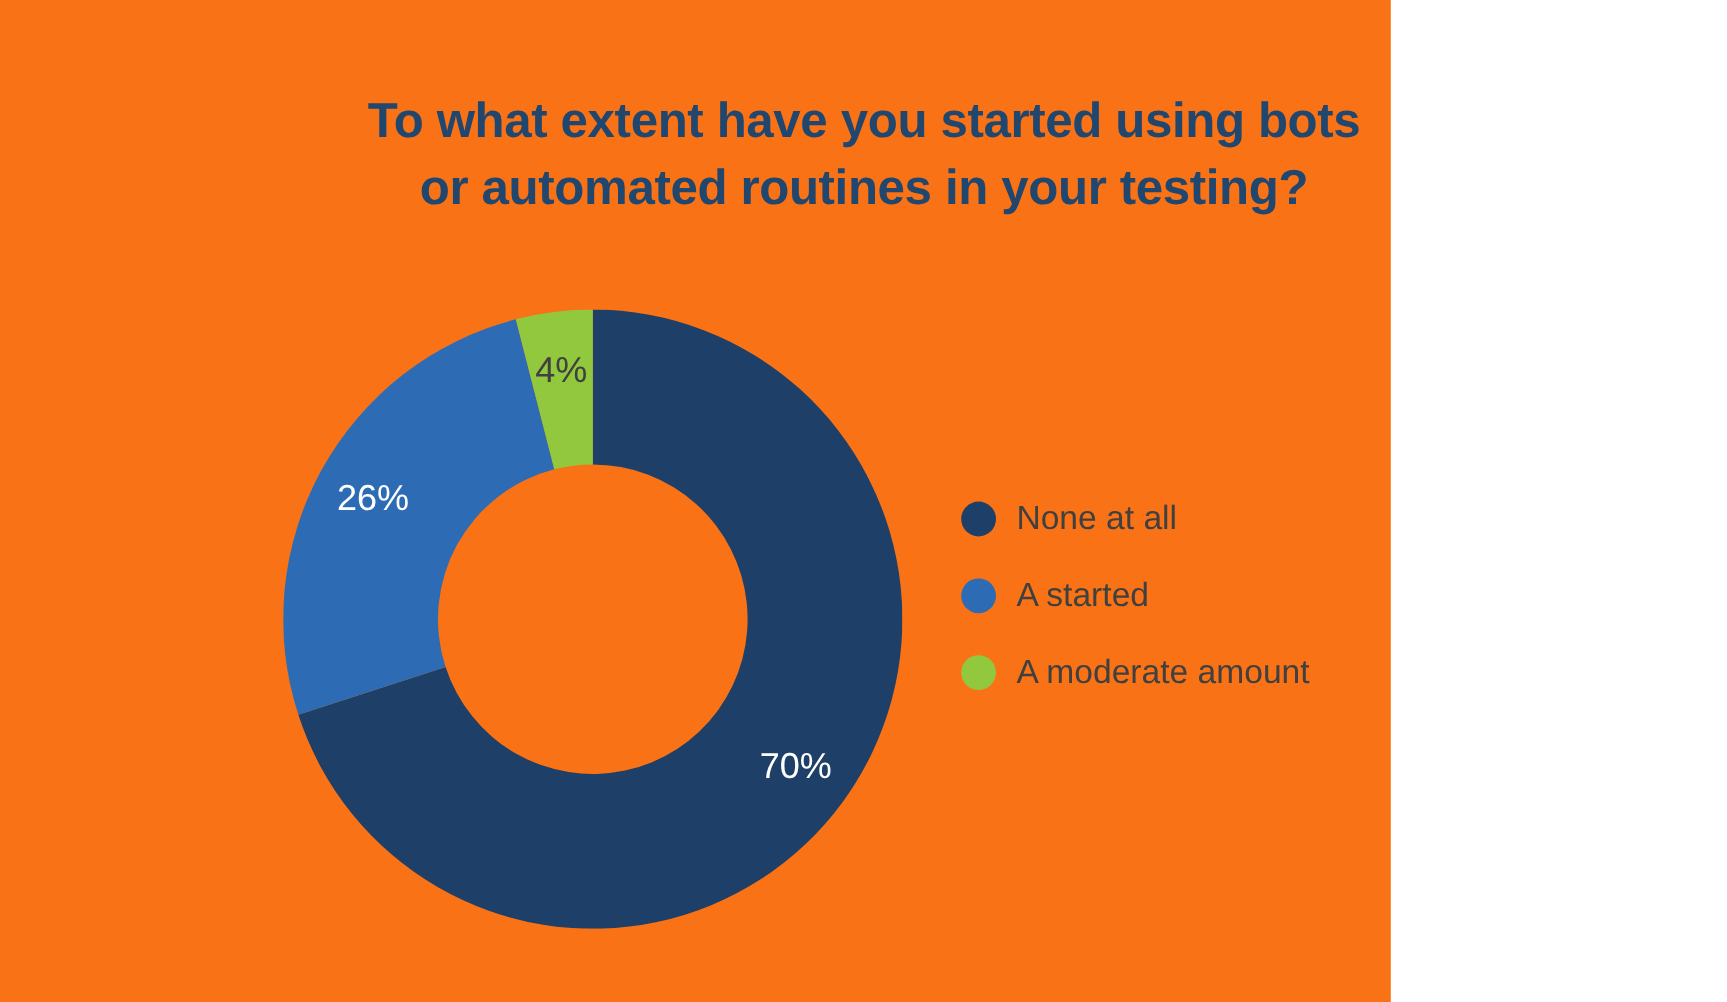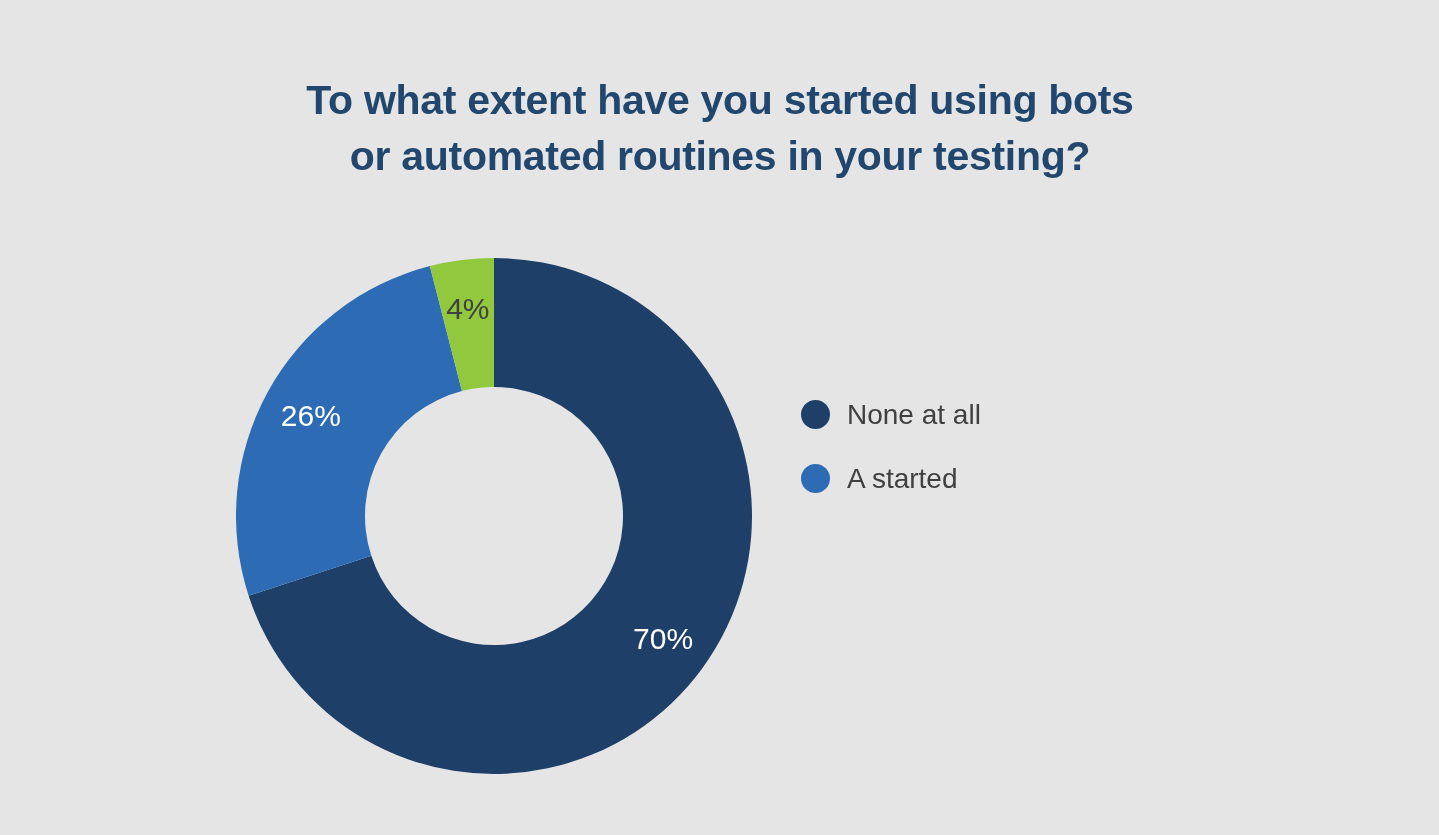--- a/index.html
+++ b/index.html
@@ -12,23 +12,23 @@
     background: #ffffff;
     font-family: "Liberation Sans", sans-serif;
     overflow: hidden;
     position: relative;
   }
 
   #slide {
     position: absolute;
     left: 0;
     top: 0;
-    width: 1439px;
+    width: 1159px;
     height: 835px;
-    background: #e5e5e5;
+    background: #f97316;
   }
 
   
   #chart-title {
     position: absolute;
     left: 150px;
     top: 72px;
     width: 1140px;
     text-align: center;
     color: #21476F;
@@ -62,20 +62,21 @@
 
   
   #legend {
     position: absolute;
     left: 801px;
     top: 400px;
     width: 420px;
   }
   .legend-item {
     display: flex;
+    align-items: center;
     height: 64px;
   }
   .legend-swatch {
     width: 29px;
     height: 29px;
     border-radius: 50%;
     flex: 0 0 auto;
   }
   .legend-label {
     margin-left: 17px;
@@ -115,16 +116,20 @@
     <div class="legend-item">
       <span class="legend-swatch" style="background: rgb(30, 64, 104);"></span>
       <span class="legend-label">None at all</span>
     </div>
 
     <div class="legend-item">
       <span class="legend-swatch" style="background: rgb(45, 108, 181);"></span>
       <span class="legend-label">A started</span>
     </div>
 
+    <div class="legend-item">
+      <span class="legend-swatch" style="background: rgb(146, 200, 62);"></span>
+      <span class="legend-label">A moderate amount</span>
+    </div>
 
   </div>
 
 </div>
 
 </body></html>

